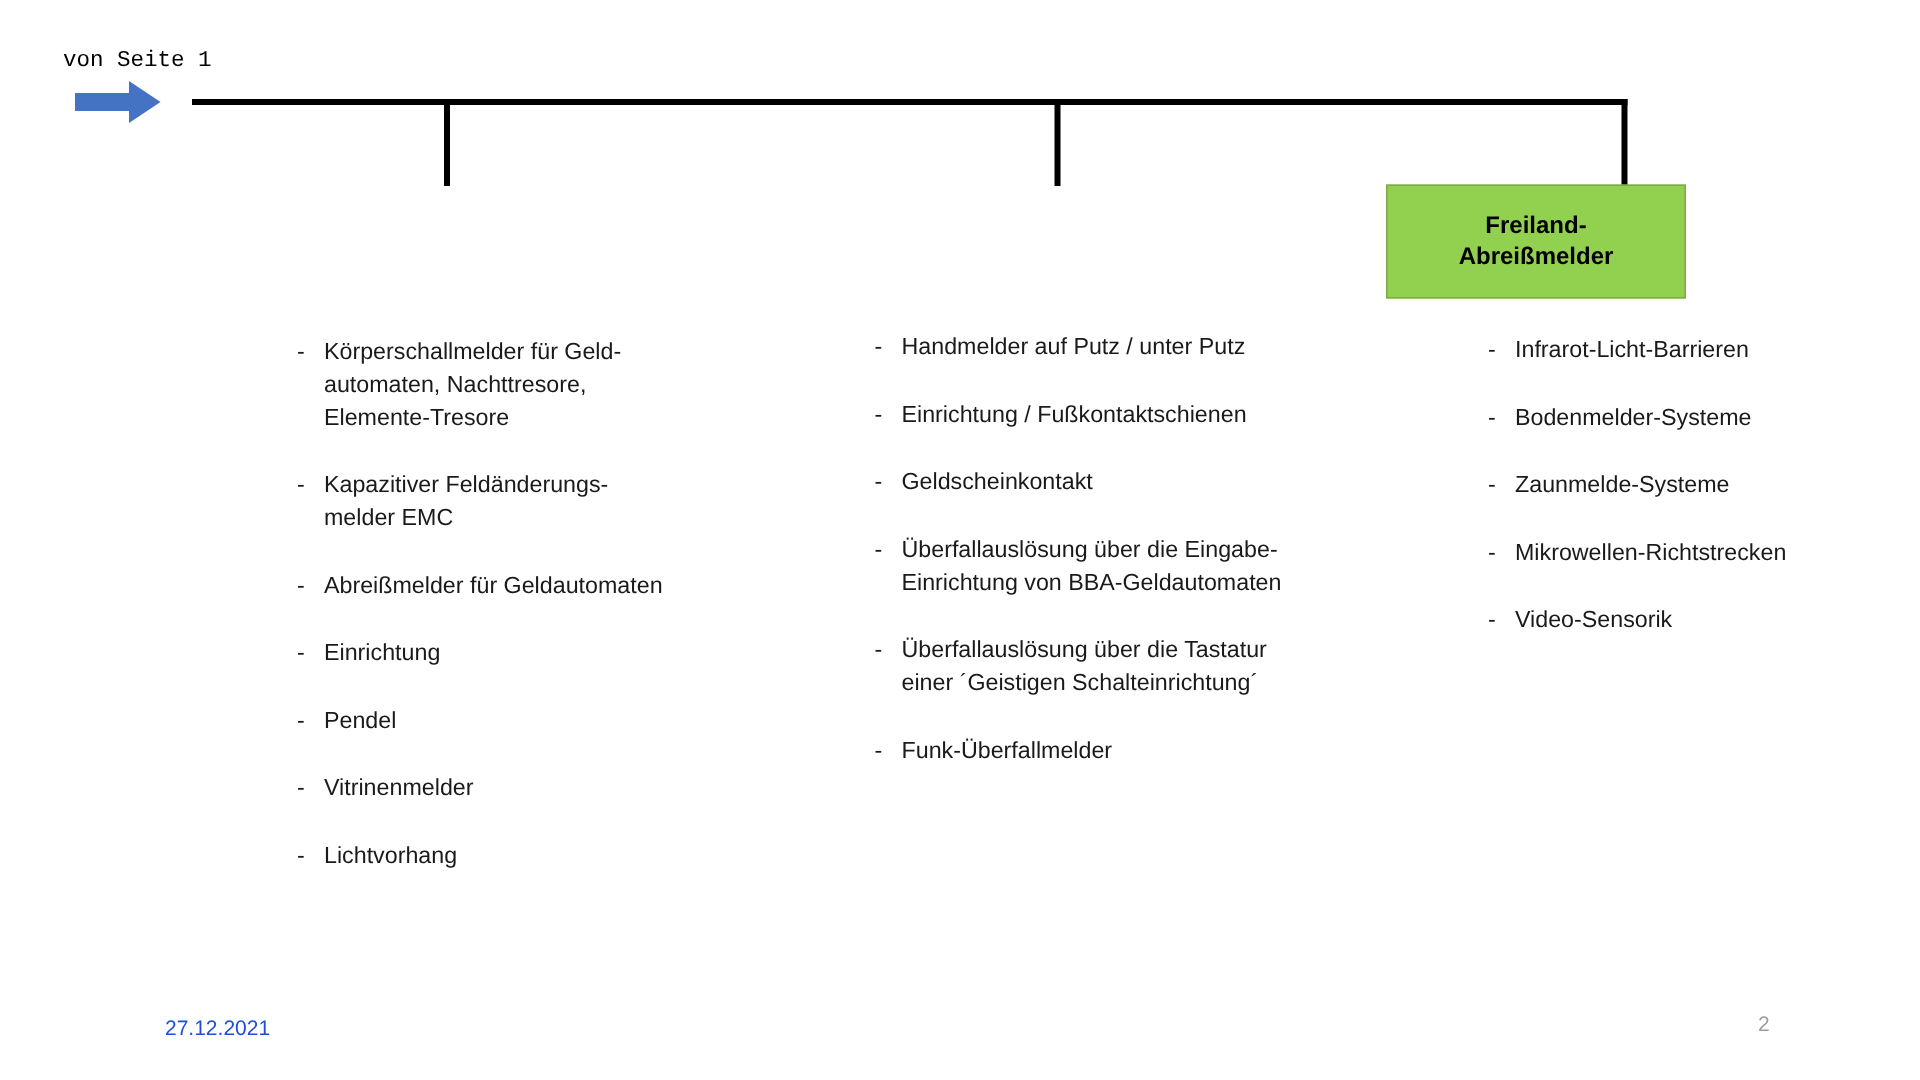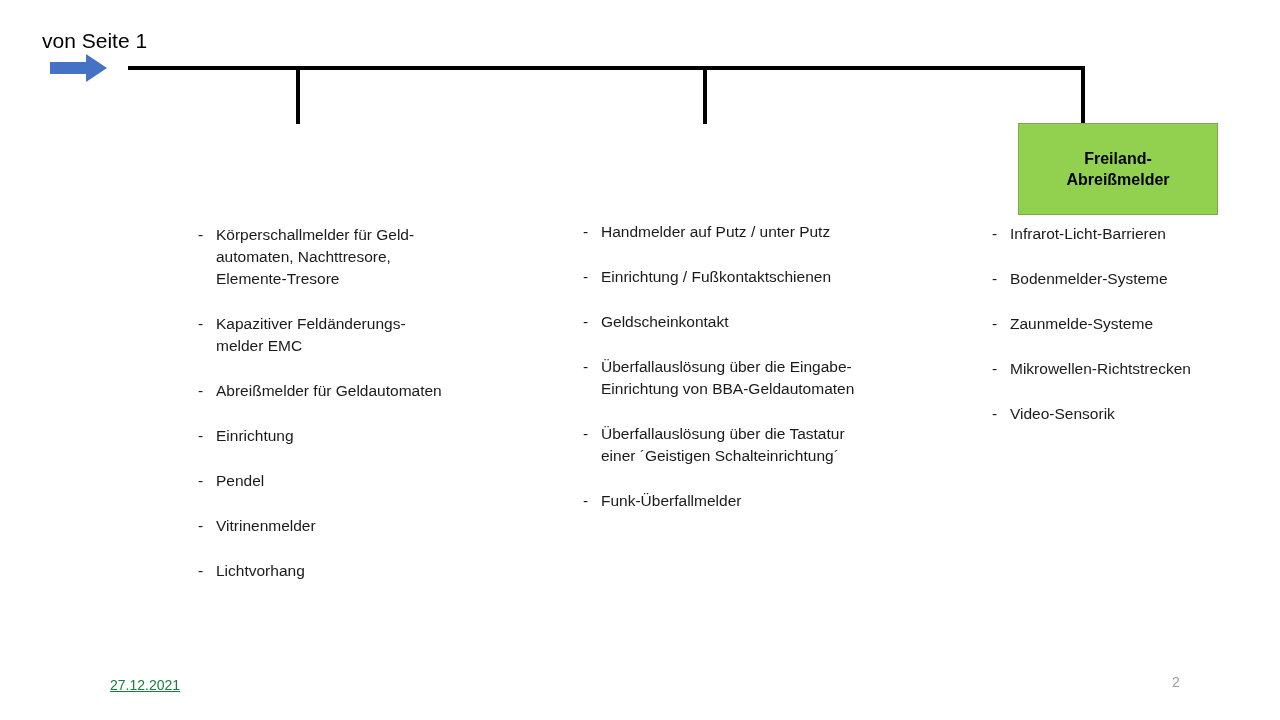--- a/index.html
+++ b/index.html
@@ -18,24 +18,25 @@
     height: 720px;
     overflow: hidden;
     background: #ffffff;
   }
 
   
   .from-label {
     position: absolute;
     left: 42px;
     top: 32px;
-    font-size: 21px;
+    font-size: 15px;
     line-height: 18px;
     color: #000000;
     white-space: nowrap;
+    font-family: Liberation Mono, monospace;
   }
   .arrow-in {
     position: absolute;
     left: 50px;
     top: 53px;
     width: 58px;
     height: 30px;
   }
 
   
@@ -69,21 +70,21 @@
     justify-content: center;
     text-align: center;
     font-size: 16px;
     font-weight: bold;
     line-height: 21px;
     color: #000000;
     padding: 2px 6px;
   }
   .node-box.b1 { left: 190px;  top: 123px; width: 218px; height: 76px; }
   .node-box.b2 { left: 583px;  top: 123px; width: 238px; height: 76px; }
-  .node-box.b3 { left: 1018px;  top: 123px; width: 200px; height: 92px; }
+  .node-box.b3 { left: 924px;  top: 123px; width: 200px; height: 76px; }
   .node-box .label-line { display: block; }
 
   
   .column {
     position: absolute;
   }
   .column.col1 { left: 198px; top: 224px; width: 330px; }
   .column.col2 { left: 583px; top: 221px; width: 340px; }
   .column.col3 { left: 992px; top: 223px; width: 250px; }
 
@@ -108,22 +109,21 @@
     flex: 1 1 auto;
     white-space: pre-line;
   }
 
   
   .footer-date {
     position: absolute;
     left: 110px;
     top: 677px;
     font-size: 14px;
-    color: #15803d;
-    text-decoration: underline;
+    color: #1d4ed8;
   }
   .footer-page {
     position: absolute;
     left: 1172px;
     top: 674px;
     font-size: 14px;
     color: #9d9d9d;
   }
 </style>
 </head>

